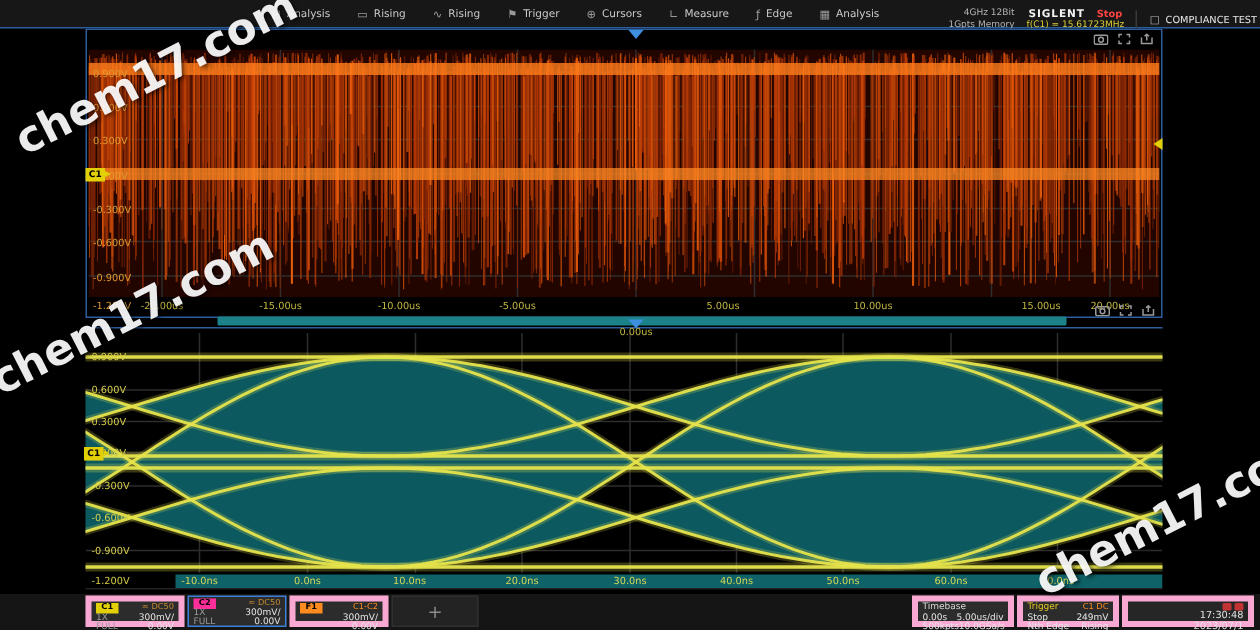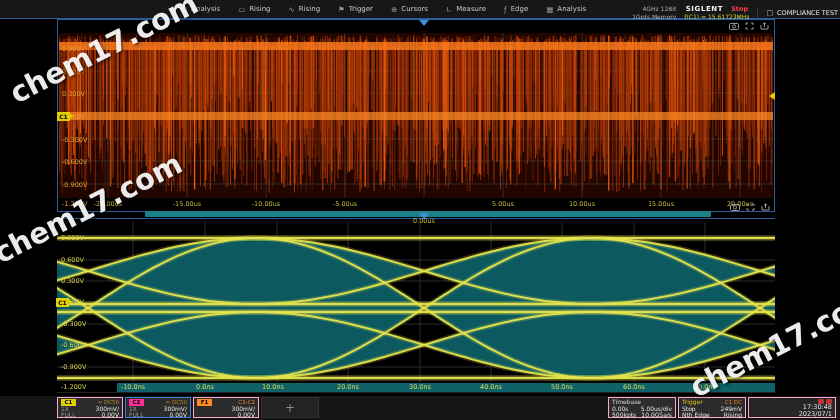--- a/index.html
+++ b/index.html
@@ -47,21 +47,21 @@
 
   #zoombar{position:absolute;left:145px;top:211px;width:566px;height:6px;background:#1c828a;border-radius:1px;}
   #midline{position:absolute;left:57px;top:218px;width:718px;height:1px;background:#2d5f9f;}
 
   #eye-plot{position:absolute;left:57px;top:222px;width:718px;height:170px;background:#000;border-bottom:1px solid #222;}
   #eye-svg{position:absolute;left:0;top:0;}
   #eye-trow{position:absolute;left:0;top:160px;width:718px;height:10px;}
 
   
   #botbar{position:absolute;left:0;top:396px;width:840px;height:24px;background:#151515;}
-  .box{position:absolute;top:1px;height:21px;background:#2c2c2c;border:1px solid #f9a8d4;
+  .box{position:absolute;top:1px;height:21px;background:#2c2c2c;border:4px solid #f9a8d4;
     padding:1px 3px;box-sizing:border-box;font-size:6px;line-height:6.3px;color:#cfcfcf;}
   .box.sel{border:1px solid #3d7fd6;}
   .bh{display:flex;justify-content:space-between;align-items:center;height:7px;}
   .brow{display:flex;justify-content:space-between;height:6.3px;}
   .chip{display:inline-block;min-width:13px;height:7px;color:#000;font-weight:bold;font-size:5.5px;
     line-height:7px;text-align:center;padding:0 1px;}
   .coup{color:#c28a2e;font-size:5.5px;}
   .dim{color:#9a9a9a;}
   .val{color:#e4e4e4;}
   .tb-title{color:#d8d8d8;font-size:6px;}
@@ -1670,23 +1670,23 @@
     <span class="vl mv" style="top:138px">-0.600V</span>
     <span class="vl mv" style="top:161px">-0.900V</span>
 
     <div id="main-trow">
       <span class="vl mv" style="top:1px">-1.200V</span>
       <span class="tl mt" style="left:26px;top:1px">-20.00us</span>
       <span class="tl mt" style="left:105px;top:1px">-15.00us</span>
       <span class="tl mt" style="left:184px;top:1px">-10.00us</span>
       <span class="tl mt" style="left:263px;top:1px">-5.00us</span>
       <span class="tl mt" style="left:342px;top:18px">0.00us</span>
-      <span class="tl mt" style="left:421px;top:1px">5.00us</span>
+      <span class="tl mt" style="left:400px;top:1px">5.00us</span>
       <span class="tl mt" style="left:500px;top:1px">10.00us</span>
-      <span class="tl mt" style="left:579px;top:1px">15.00us</span>
+      <span class="tl mt" style="left:612px;top:1px">15.00us</span>
       <span class="tl mt" style="left:658px;top:1px">20.00us</span>
     </div>
 
     <div class="chtag" style="top:92px">C1</div>
     <div class="trigpos" style="left:361px;top:0"></div>
     <div class="triglev" style="top:72px"></div>
 
     <div class="gicons" style="right:5px;top:2px">
       <svg width="10" height="8">
           <rect x="0.5" y="1.5" width="9" height="6" rx="1" fill="none" stroke="#9a9a9a"></rect>

